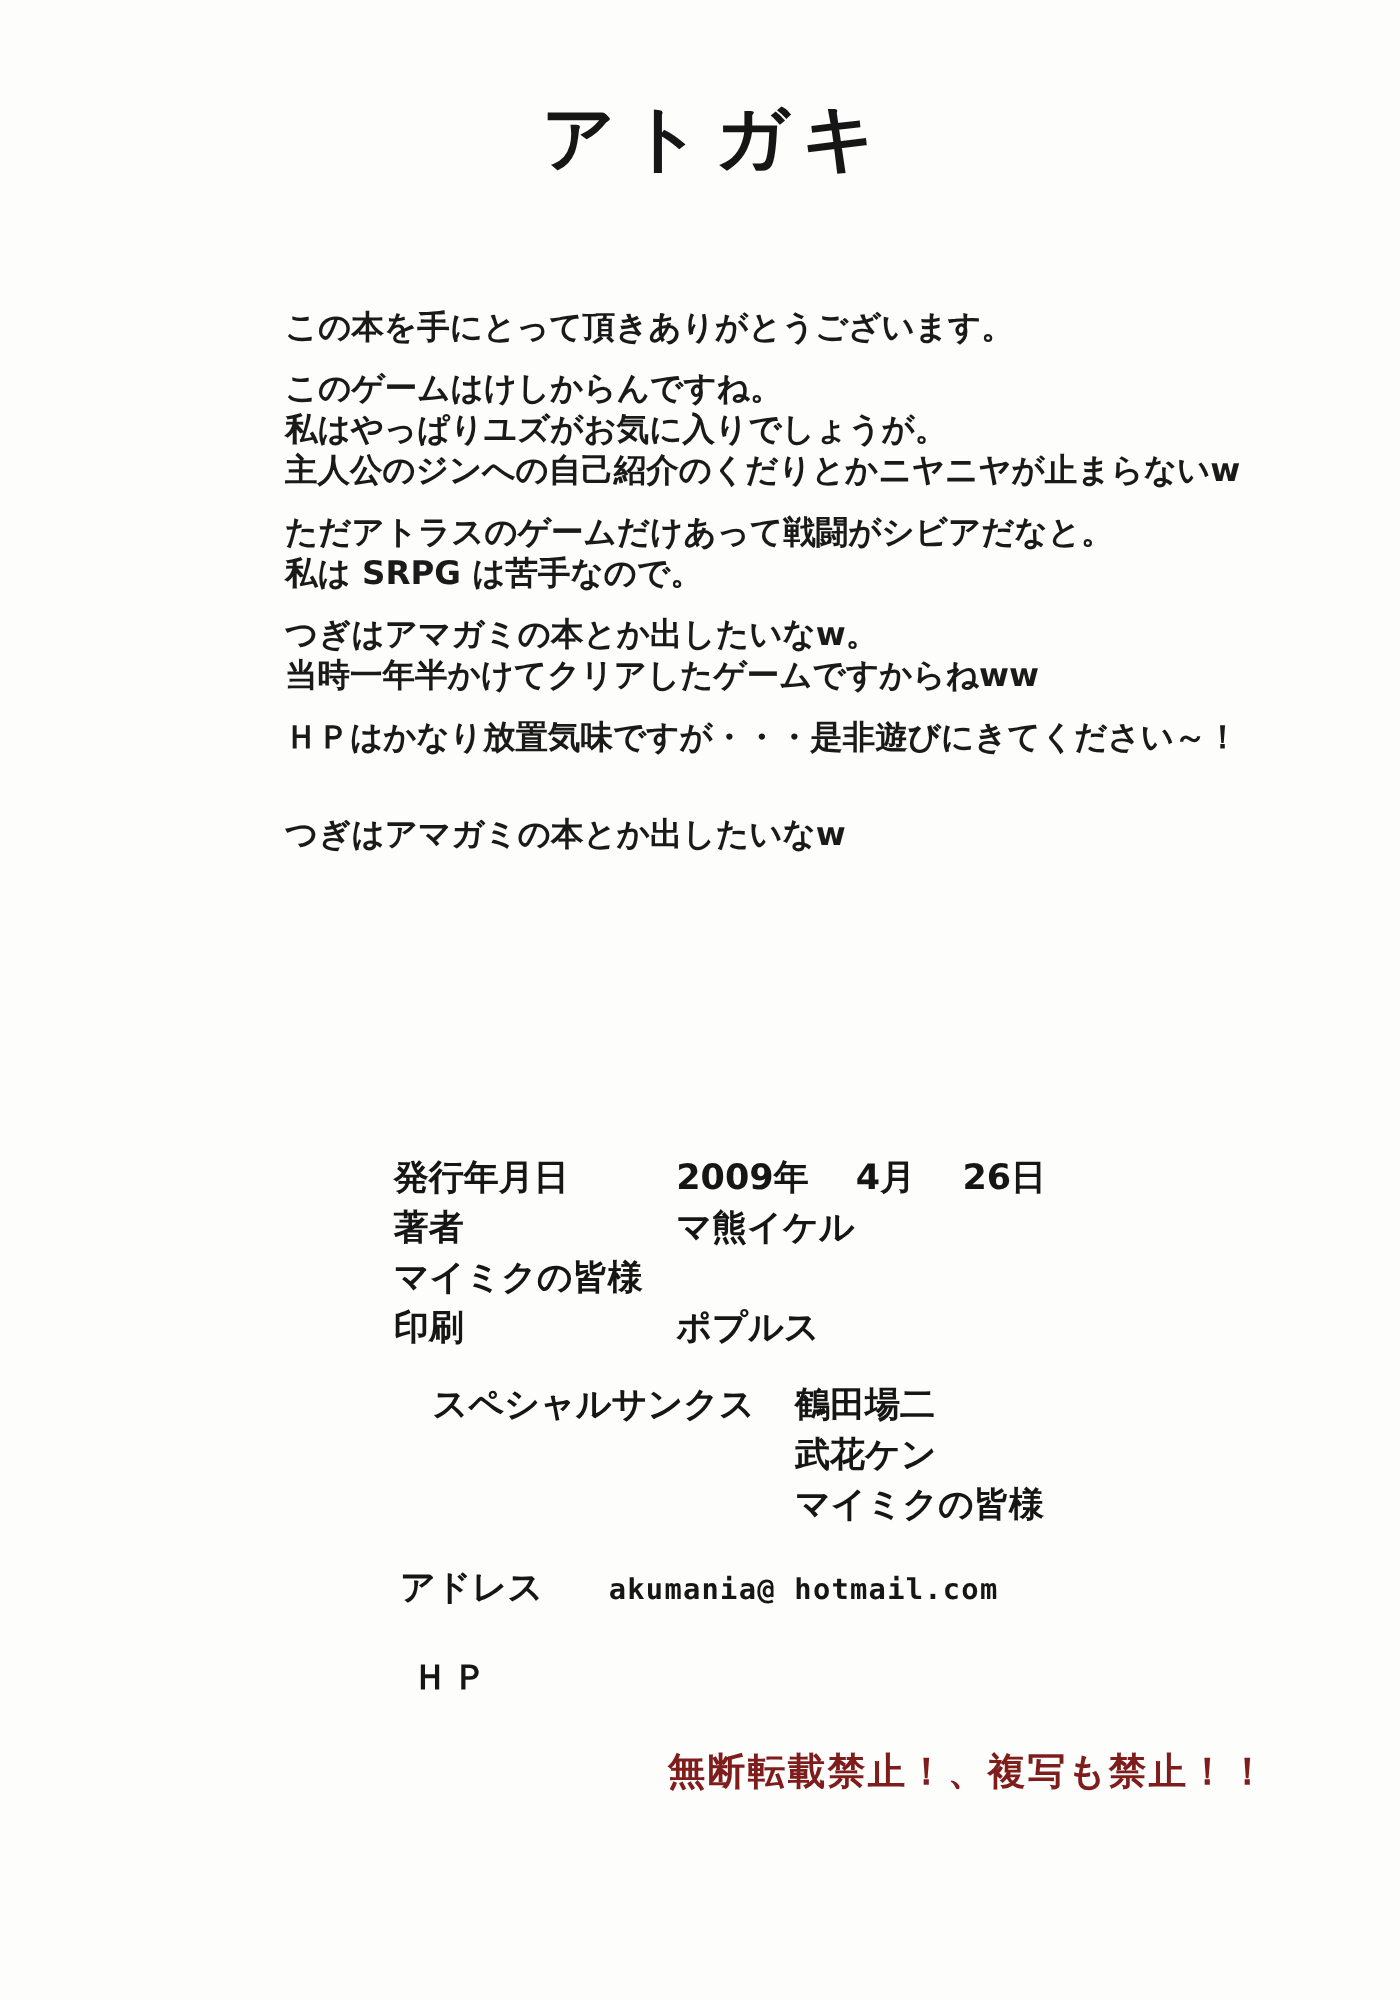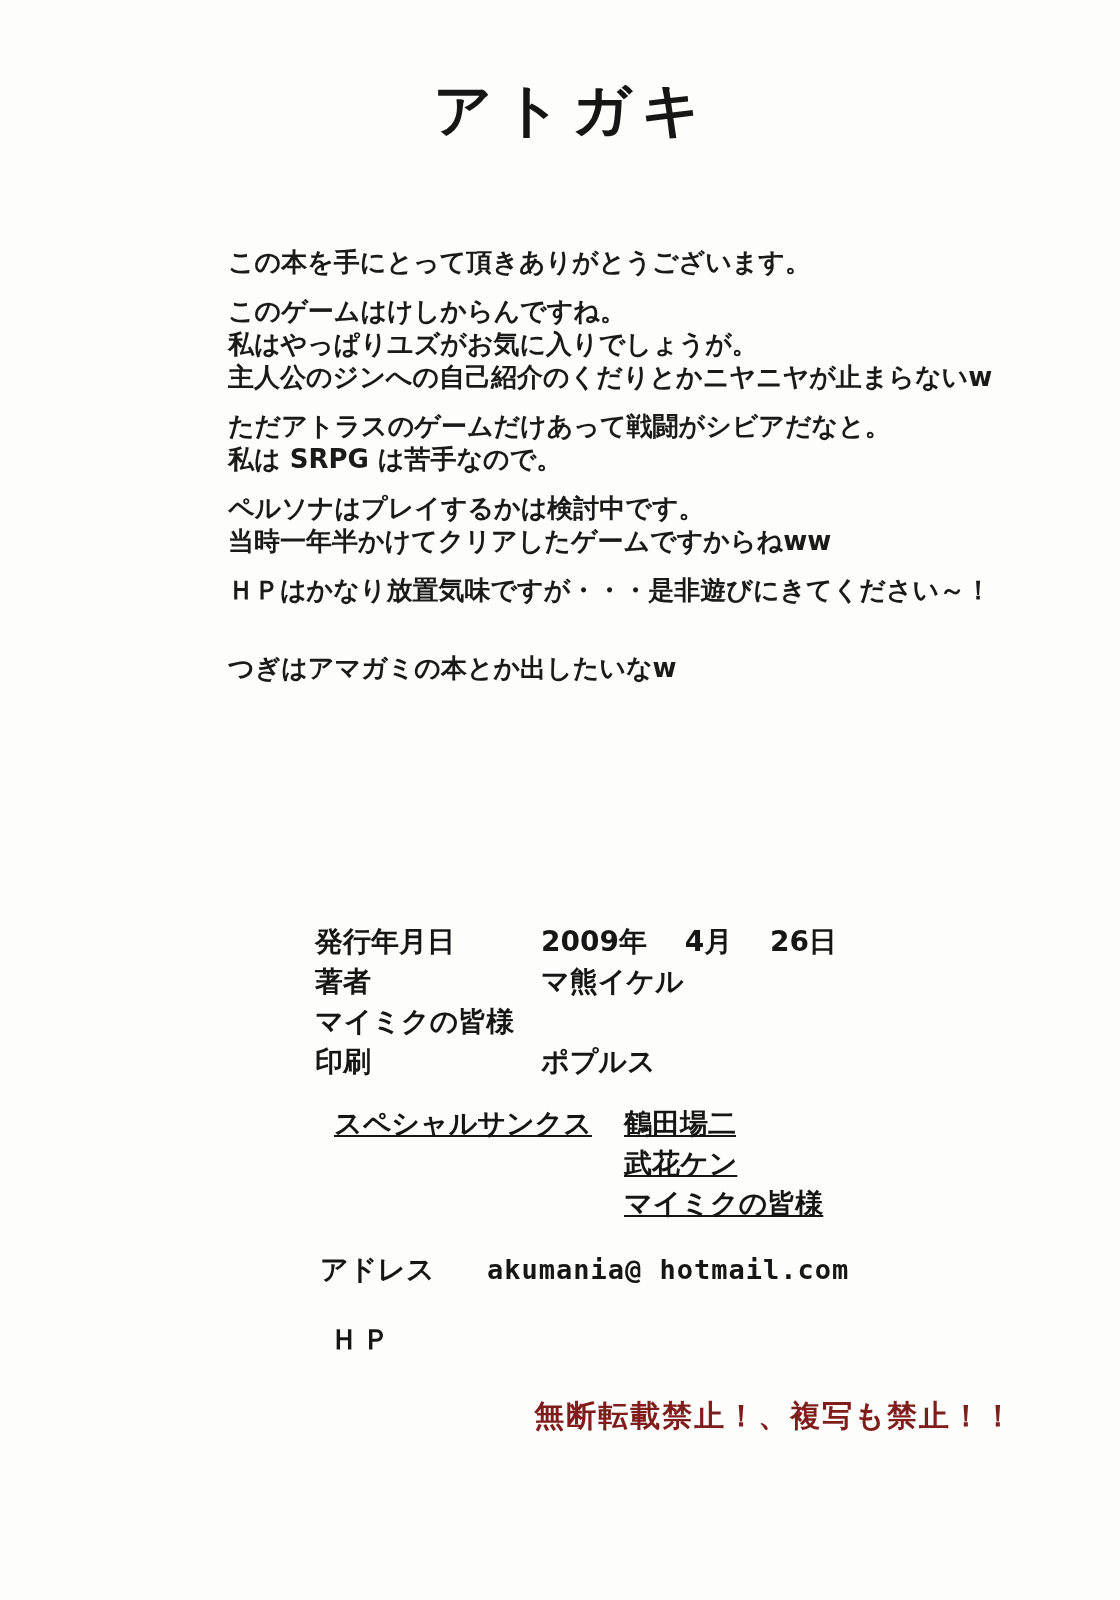--- a/index.html
+++ b/index.html
@@ -52,37 +52,36 @@
     color: #161616;
   }
   .colophon-heading { margin-bottom: 0px; }
   .colophon-row { display: flex; gap: 36px; }
   .colophon-row .row-label { width: 190px; flex: 0 0 190px; }
   .colophon-row .row-value { white-space: pre; }
 
   .special-thanks {
     display: flex;
     margin-top: 22px;
-    margin-left: 19px;
-    text-decoration: underline;
+    margin-left: 31px;
   }
   .special-thanks .st-label { width: 290px; flex: 0 0 290px; }
   .st-names div { white-space: nowrap; }
 
   .address-row {
     display: flex;
     margin-top: 26px;
     margin-left: 5px;
     align-items: baseline;
     gap: 32px;
   }
   .address-row .addr-label { width: 135px; flex: 0 0 135px; }
   .latin {
     font-family: "DejaVu Sans Mono", monospace;
-    font-size: 27px;
+    font-size: 23px;
     letter-spacing: 1px;
   }
   .hp-row {
     display: flex;
     margin-top: 30px;
     margin-left: 15px;
     align-items: baseline;
   }
   .hp-row .hp-label { width: 90px; flex: 0 0 90px; letter-spacing: 4px; }
 
@@ -109,21 +108,21 @@
     <div class="paragraph">
       <div class="body-line">このゲームはけしからんですね。</div>
       <div class="body-line">私はやっぱりユズがお気に入りでしょうが。</div>
       <div class="body-line">主人公のジンへの自己紹介のくだりとかニヤニヤが止まらないw</div>
     </div>
     <div class="paragraph">
       <div class="body-line">ただアトラスのゲームだけあって戦闘がシビアだなと。</div>
       <div class="body-line">私は SRPG は苦手なので。</div>
     </div>
     <div class="paragraph">
-      <div class="body-line">ペルソナはプレイするかは検討中です。</div>
+      <div class="body-line">つぎはアマガミの本とか出したいなw。</div>
       <div class="body-line">当時一年半かけてクリアしたゲームですからねww</div>
     </div>
     <div class="paragraph">
       <div class="body-line">ＨＰはかなり放置気味ですが・・・是非遊びにきてください～！</div>
     </div>
     <div class="paragraph gap-large">
       <div class="body-line">つぎはアマガミの本とか出したいなw</div>
     </div>
   </div>
 

